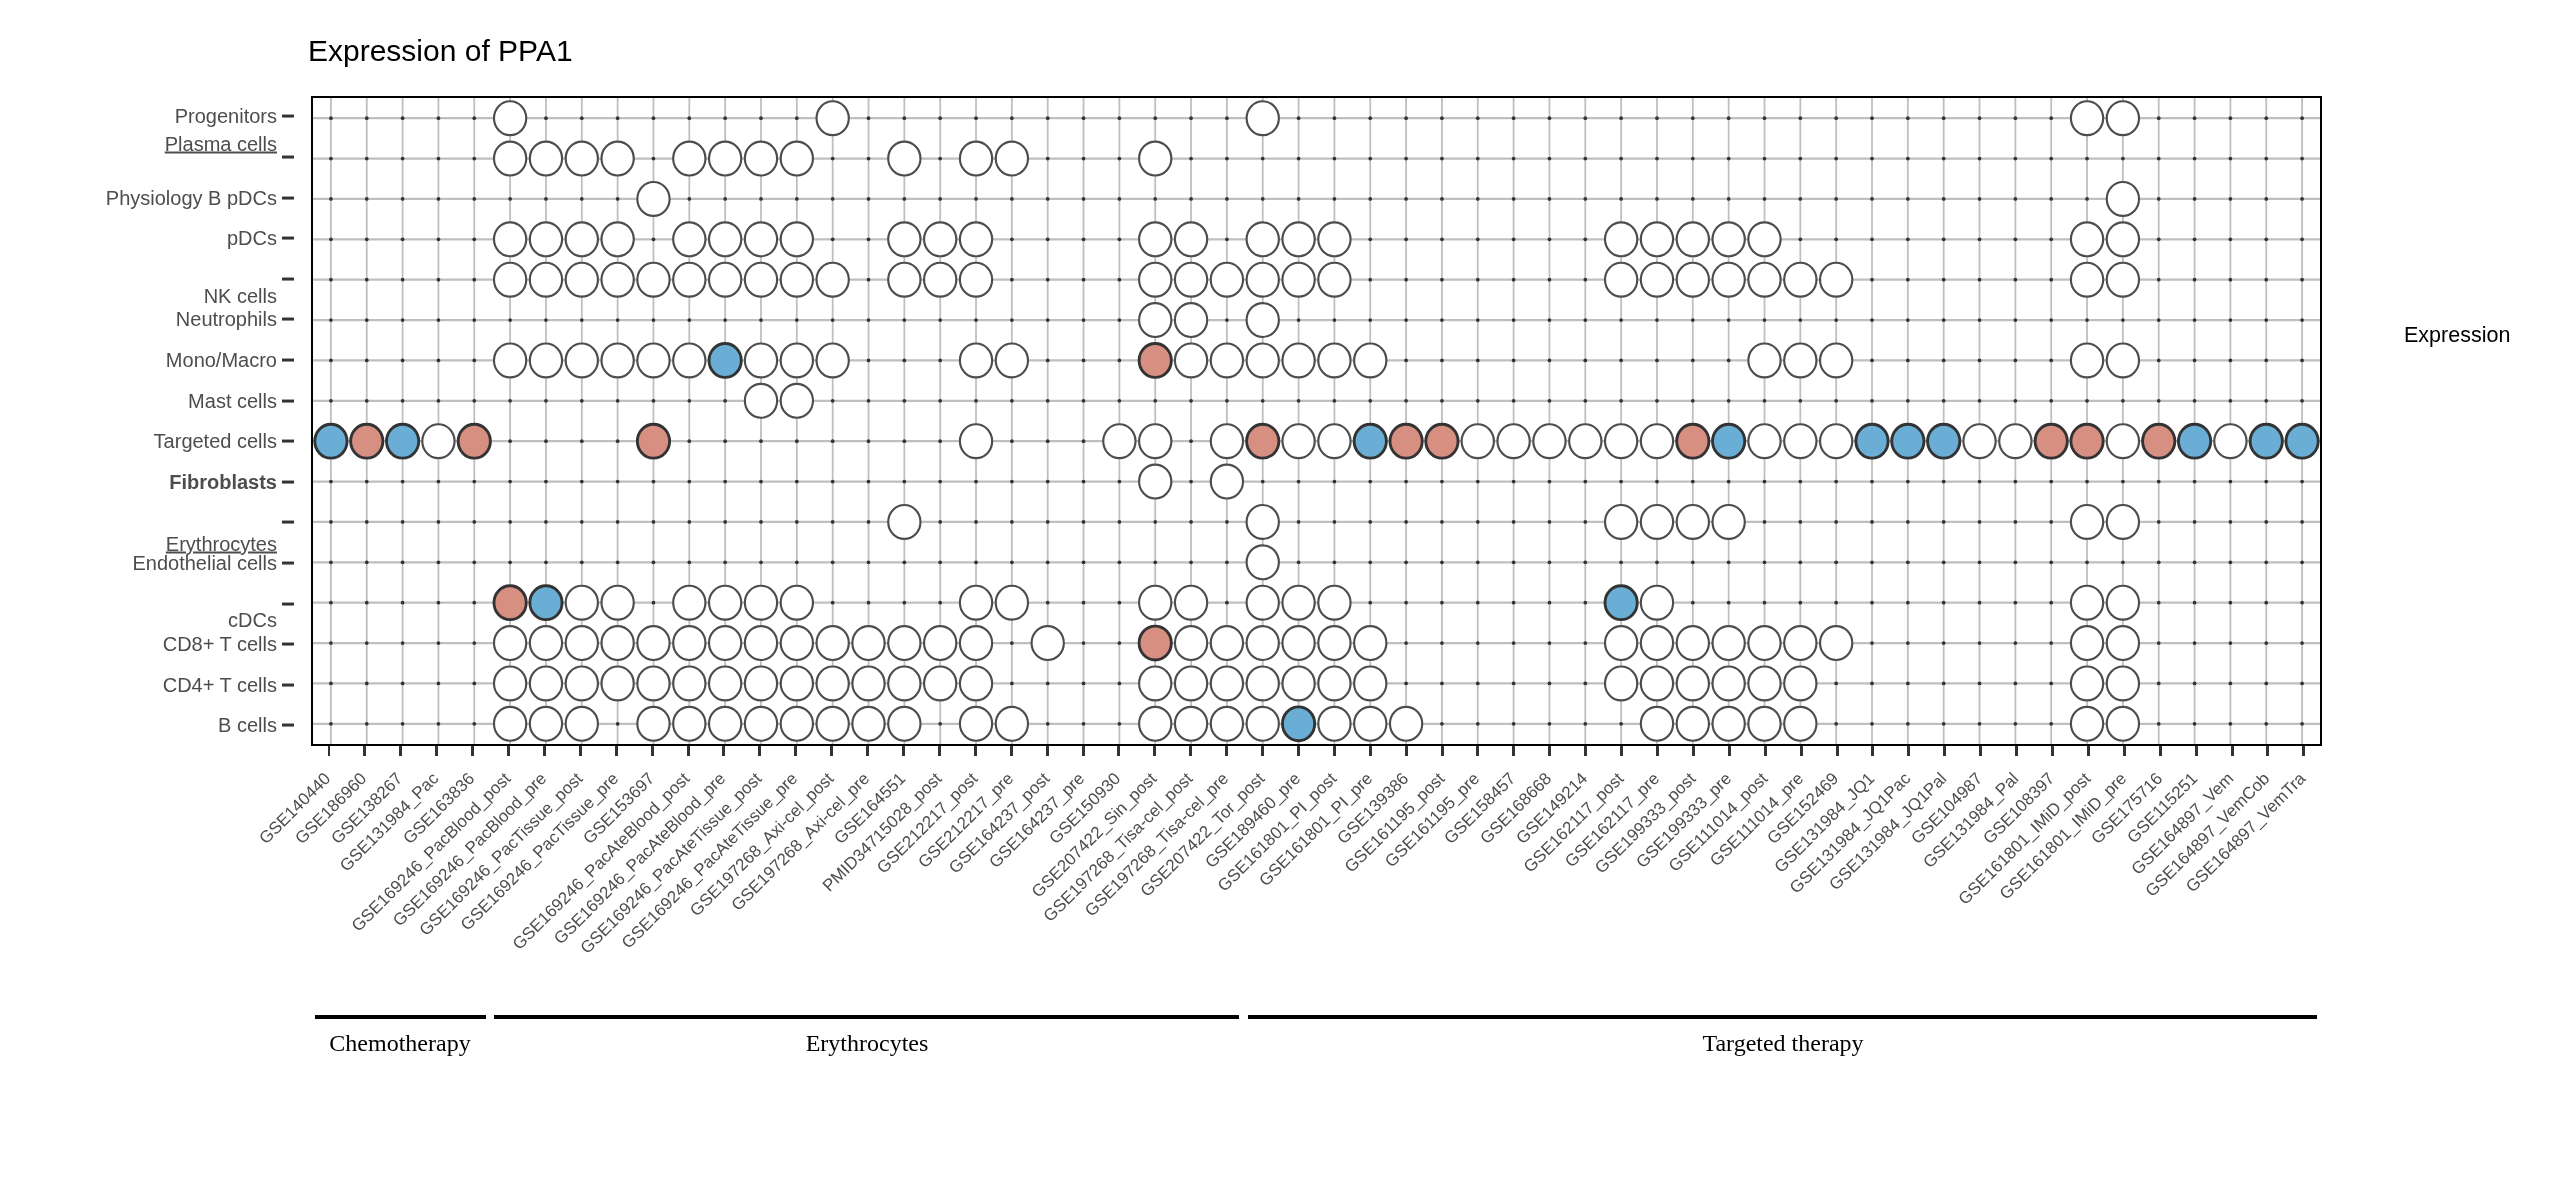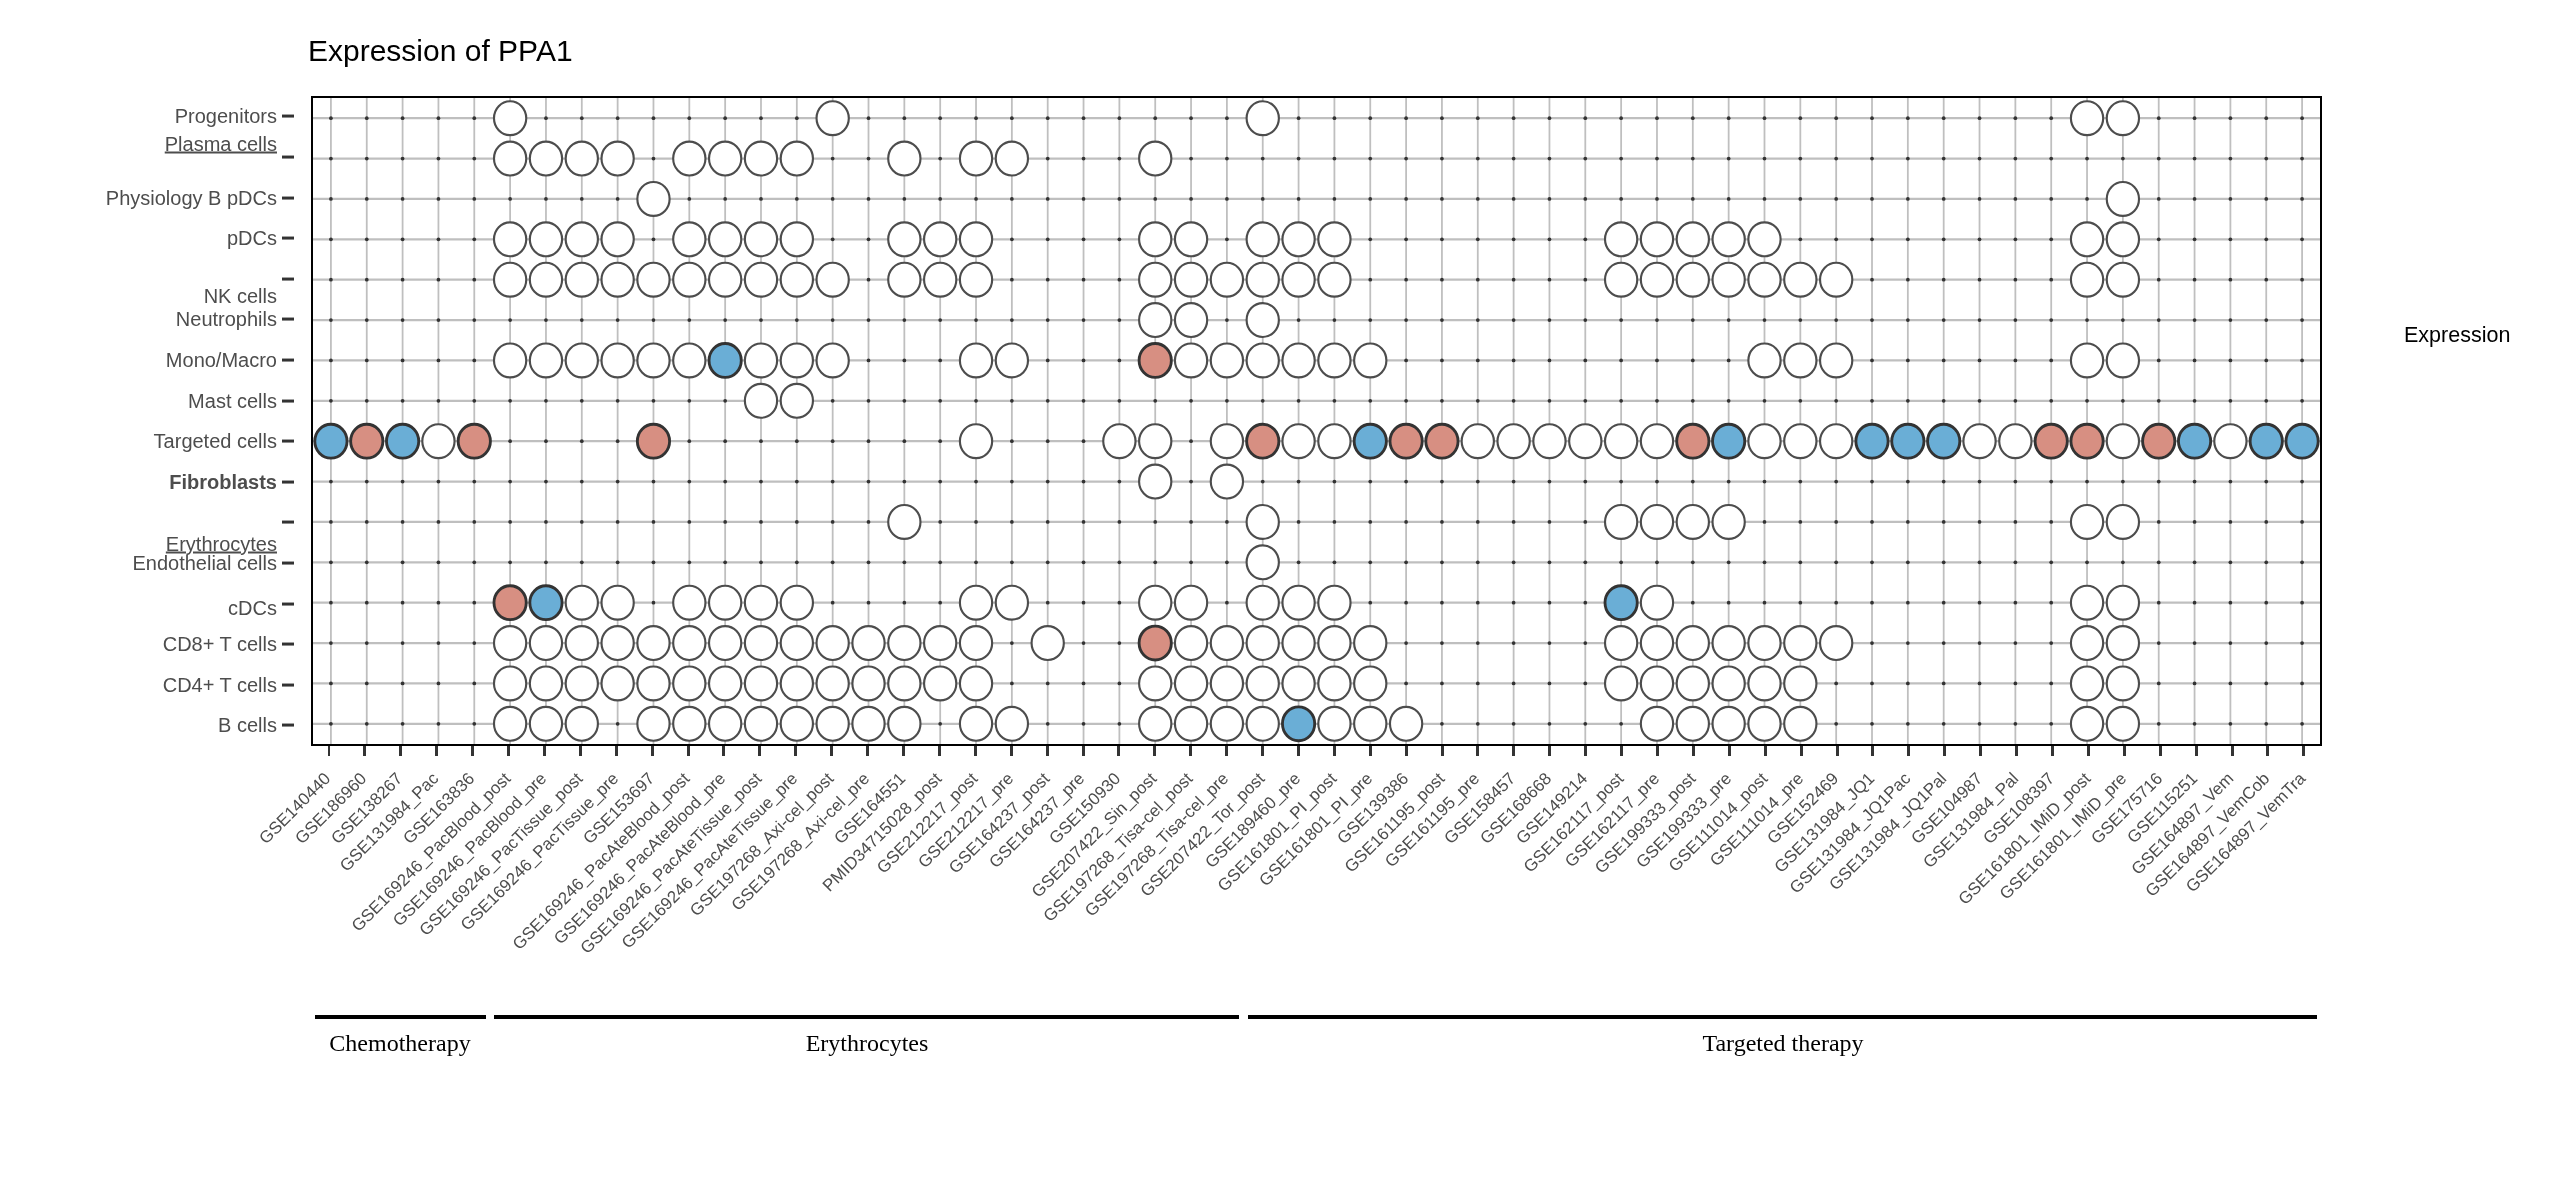--- a/index.html
+++ b/index.html
@@ -99,21 +99,21 @@
       <div class="ylab" style="top: 305px;">Mast cells</div>
       <div class="ytick" style="top: 305px;"></div>
       <div class="ylab" style="top: 345px;">Targeted cells</div>
       <div class="ytick" style="top: 345px;"></div>
       <div class="ylab" style="top: 386px; font-weight: bold;">Fibroblasts</div>
       <div class="ytick" style="top: 386px;"></div>
       <div class="ylab" style="top: 448px; text-decoration: underline;">Erythrocytes</div>
       <div class="ytick" style="top: 426px;"></div>
       <div class="ylab" style="top: 467px;">Endothelial cells</div>
       <div class="ytick" style="top: 467px;"></div>
-      <div class="ylab" style="top: 512px;">cDCs</div>
+      <div class="ylab" style="top: 524px;">cDCs</div>
       <div class="ytick" style="top: 508px;"></div>
       <div class="ylab" style="top: 548px;">CD8+ T cells</div>
       <div class="ytick" style="top: 548px;"></div>
       <div class="ylab" style="top: 589px;">CD4+ T cells</div>
       <div class="ytick" style="top: 589px;"></div>
       <div class="ylab" style="top: 629px;">B cells</div>
       <div class="ytick" style="top: 629px;"></div>
     </div>
 
   <div id="panel">

